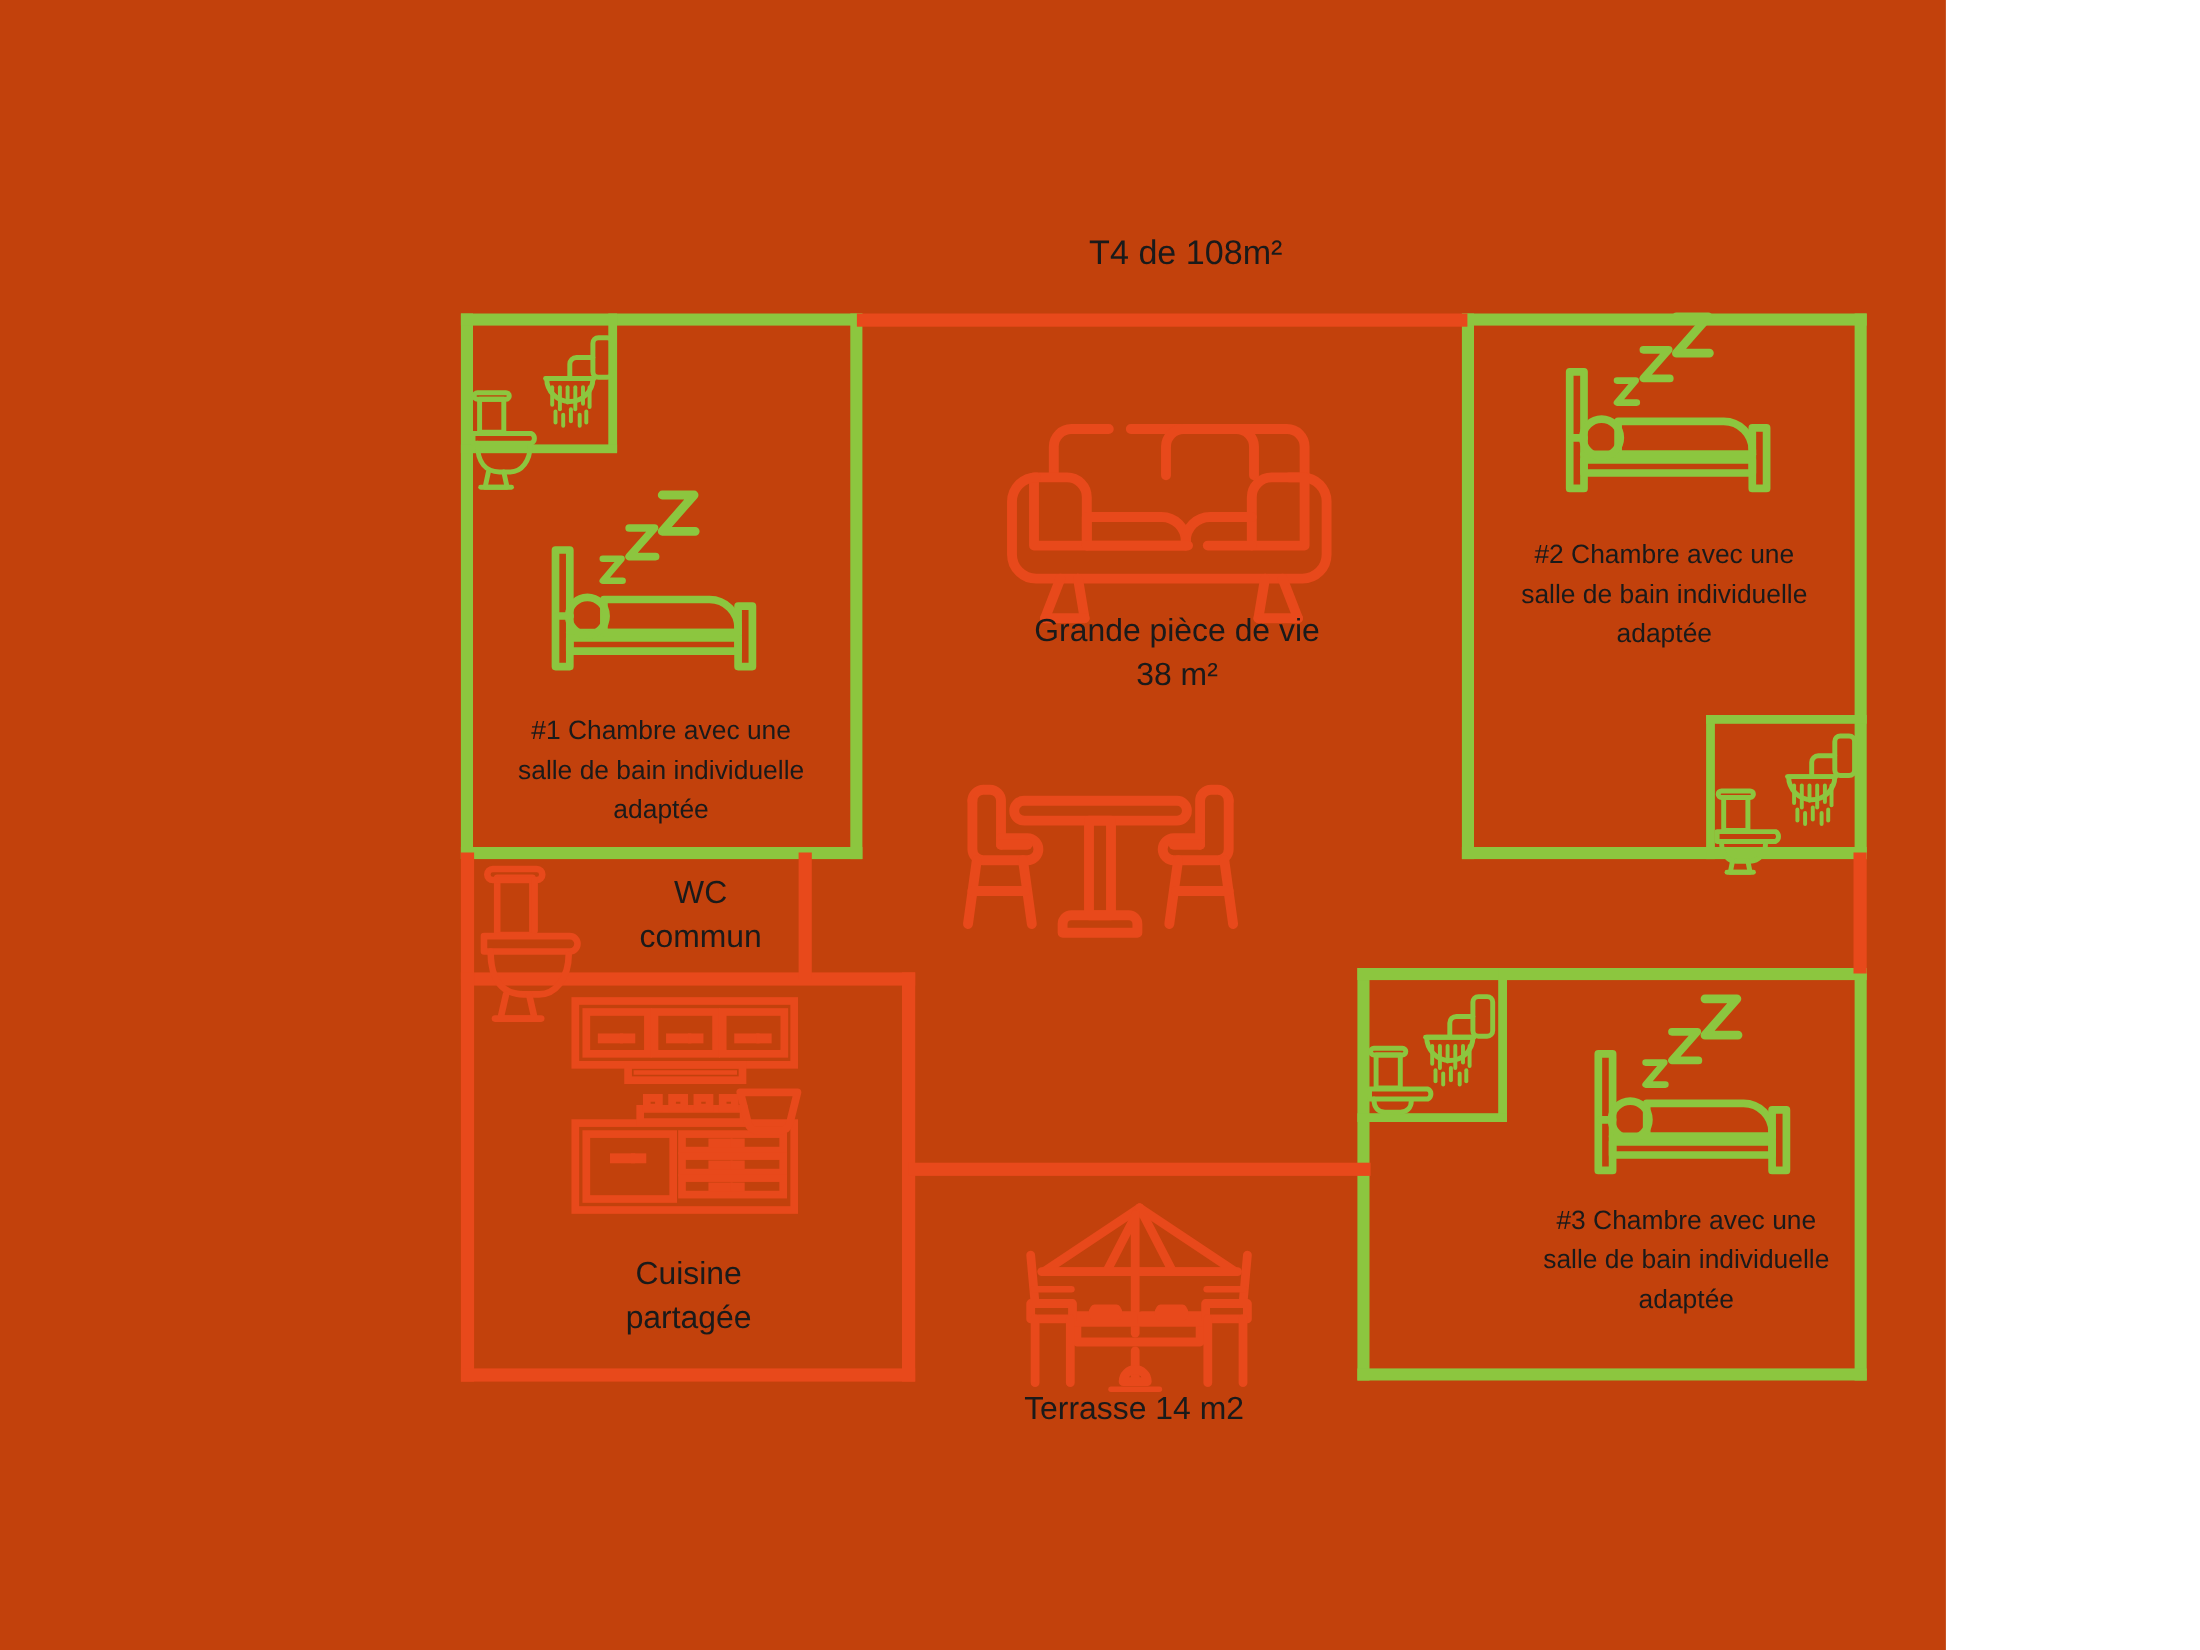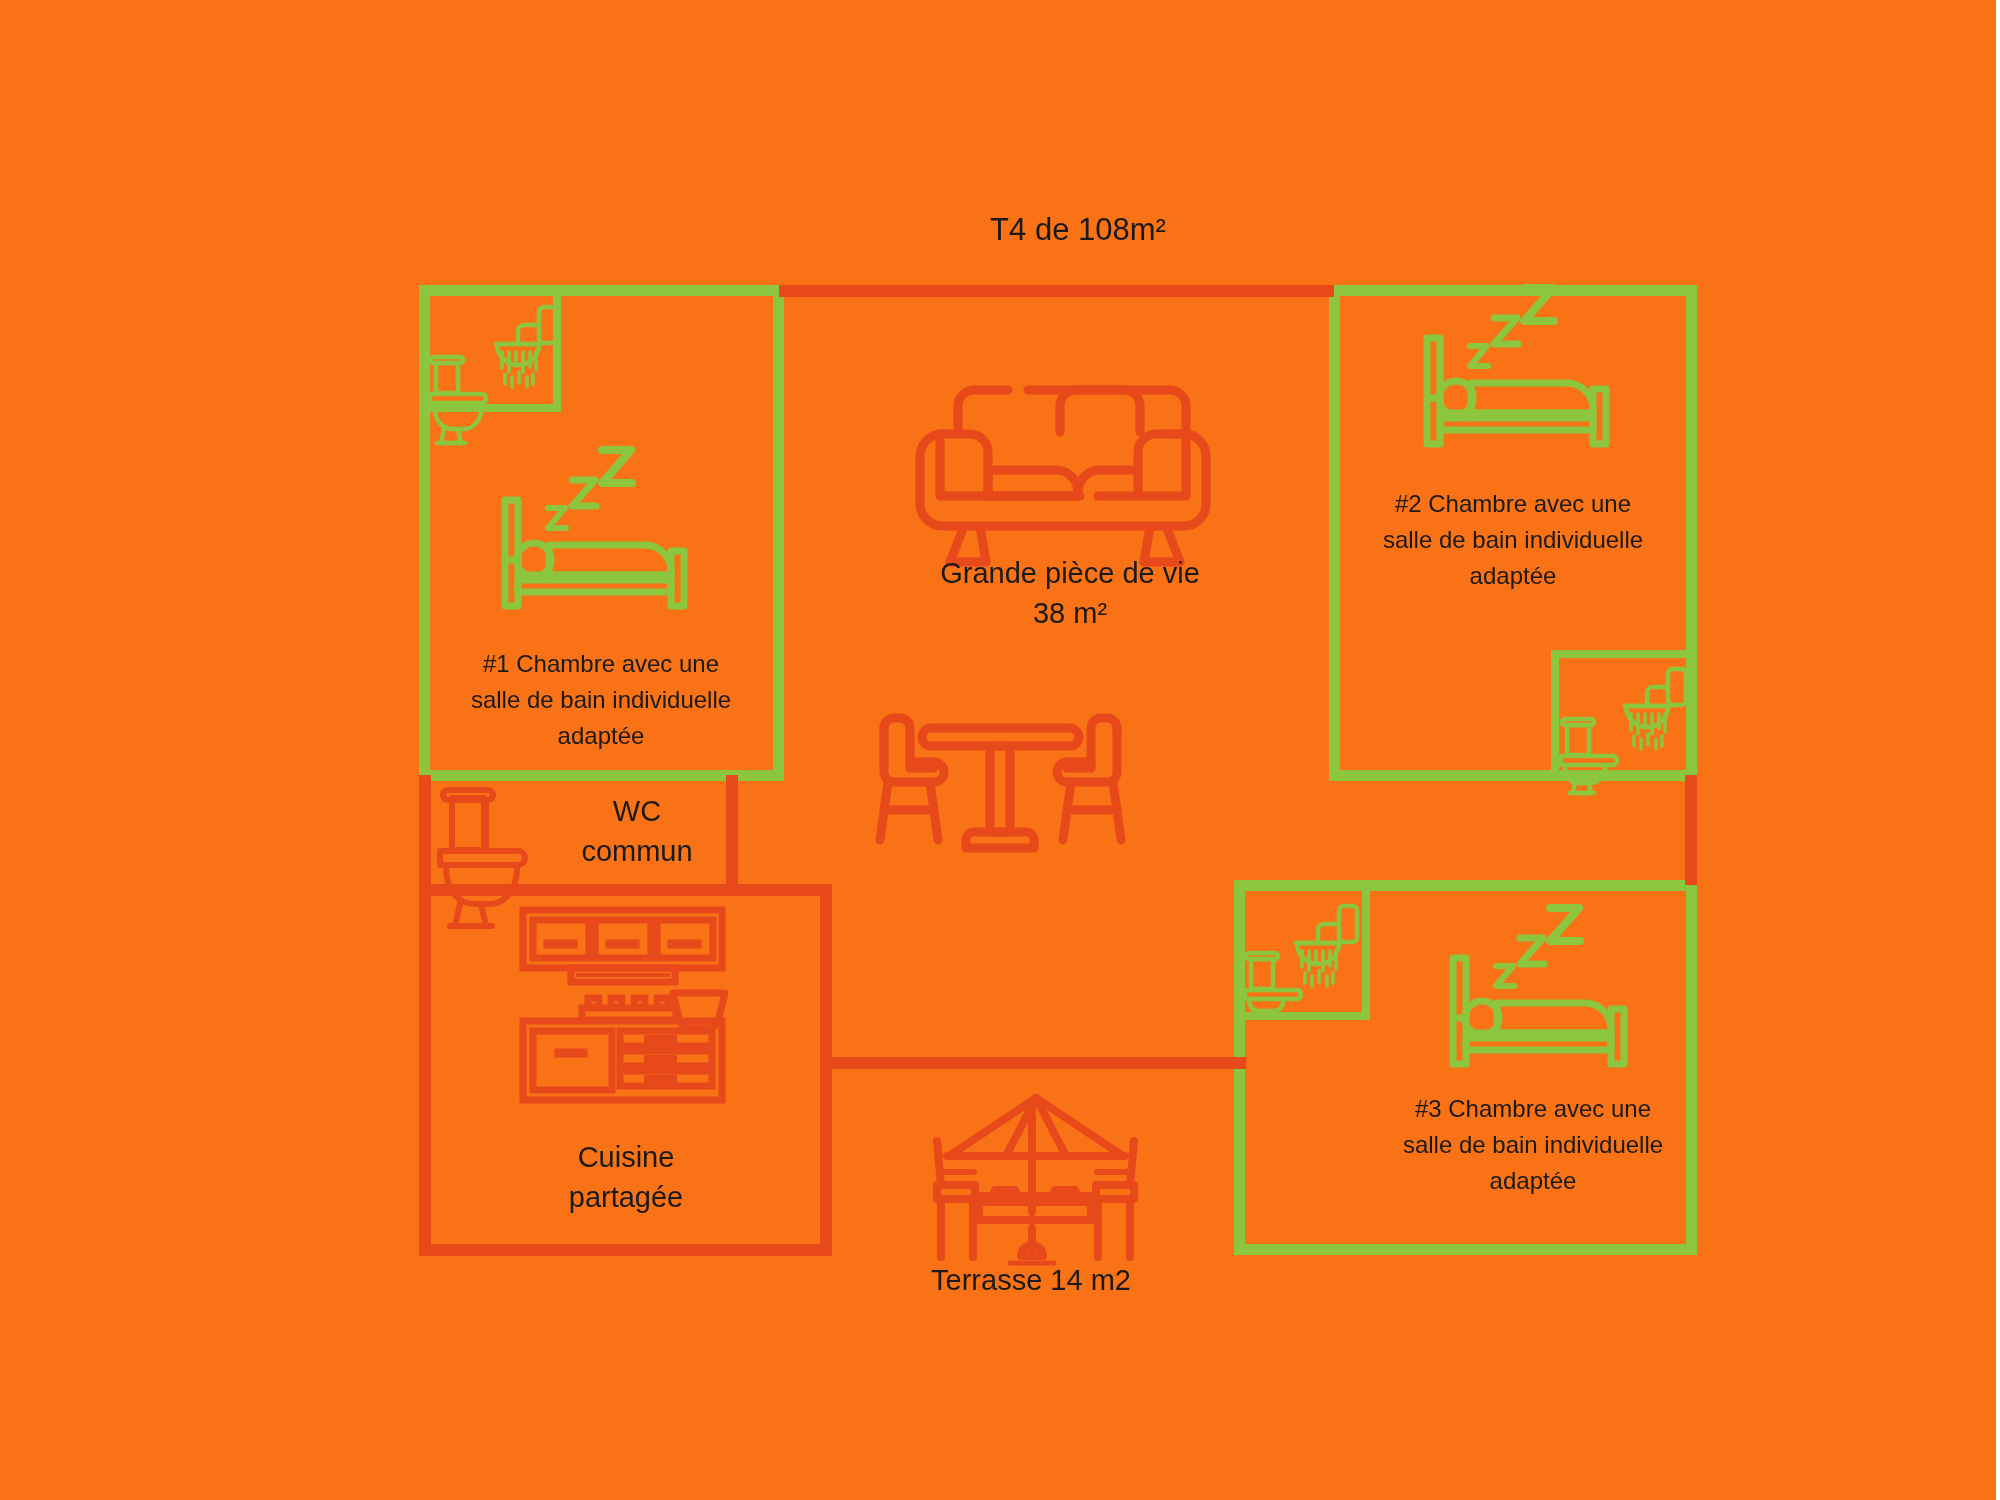--- a/index.html
+++ b/index.html
@@ -1,18 +1,18 @@
 <!DOCTYPE html>
 <html><head>
 <meta charset="utf-8">
 <style>
   html,body{margin:0;padding:0;background:#ffffff;}
   body{width:2000px;height:1500px;overflow:hidden;
        font-family:"Liberation Sans",sans-serif;}
-  #stage{position:relative;width:1996px;height:1500px;background:#f97316;}
+  #stage{position:relative;width:1769px;height:1500px;background:#c2410c;}
   svg{display:block;}
   .lbl{font-family:"Liberation Sans",sans-serif;fill:#1a1a1a;}
   .title{font-size:31px;}
   .roomtxt{font-size:24px;}
   .bigtxt{font-size:29px;}
 </style>
 </head>
 <body>
 
 <div id="stage">

